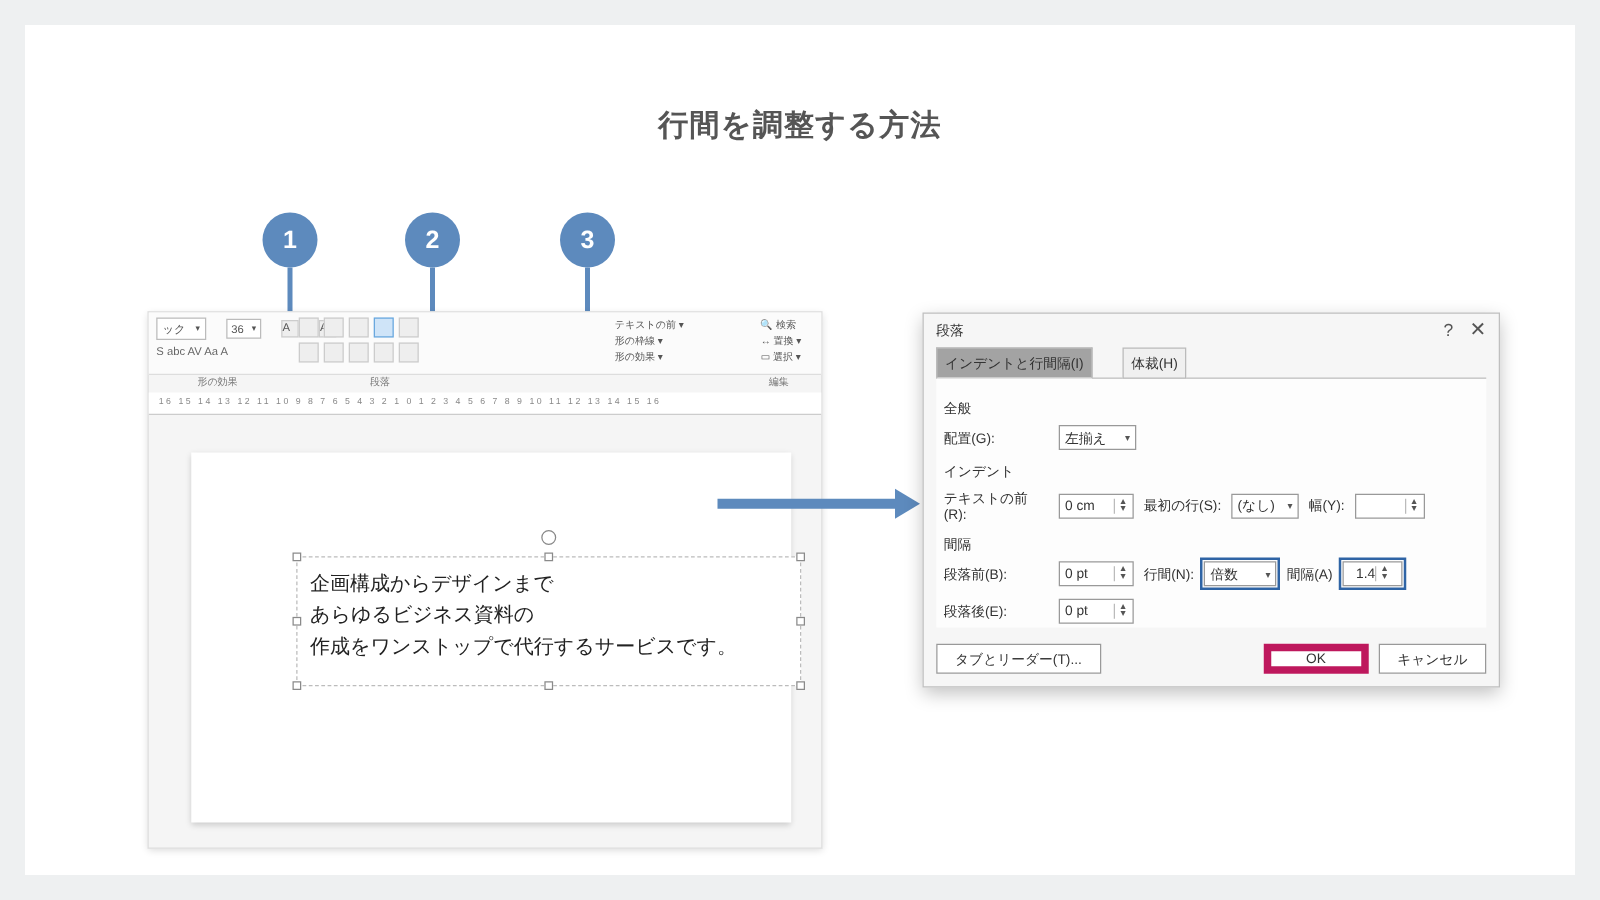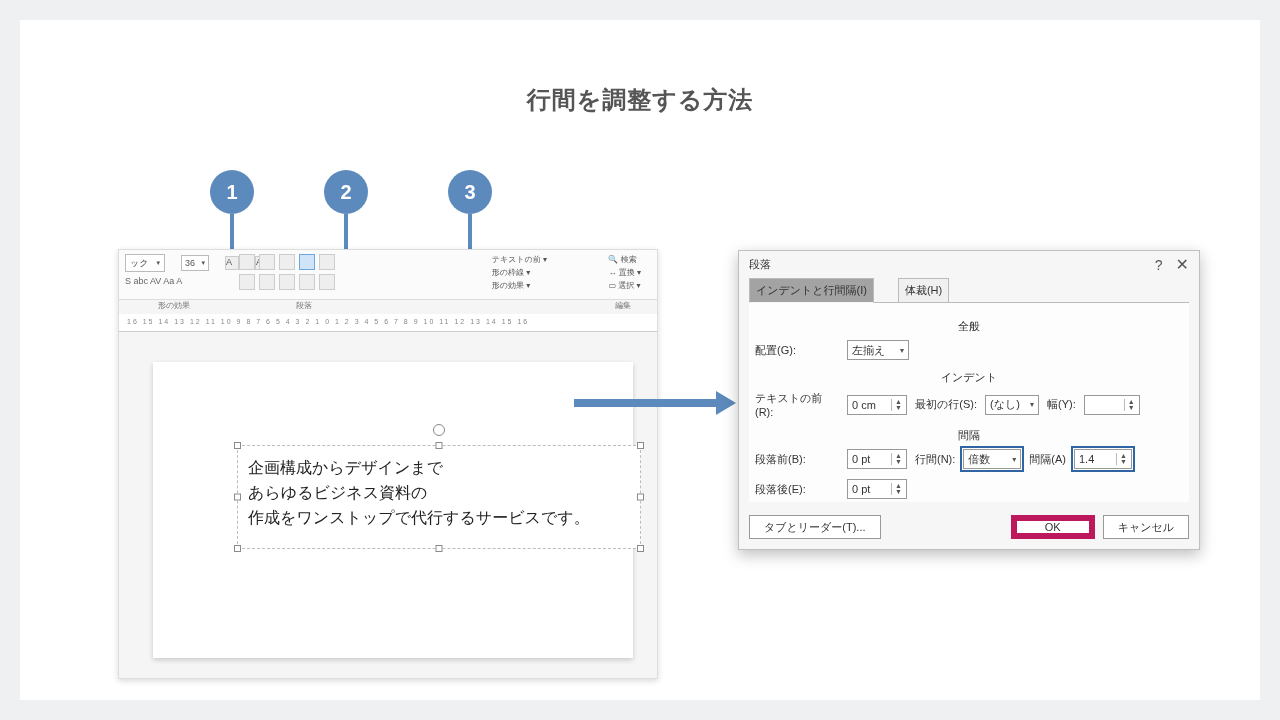--- a/index.html
+++ b/index.html
@@ -263,21 +263,21 @@
   .sel, .spin {
     height: 20px; background: #fff; border: 1px solid #999;
     display: inline-flex; align-items: center; padding: 0 4px;
     font-size: 11px;
   }
   .sel { width: 62px; justify-content: space-between; }
   .sel .caret { font-size: 8px; color: #555; }
   .spin { width: 60px; justify-content: space-between; }
   .spin .arrows { display: flex; flex-direction: column; line-height: 6px; font-size: 7px; color: #555; border-left: 1px solid #bbb; padding-left: 3px; }
   .hl-box { outline: 2.5px solid #2f64a5; outline-offset: 1px; }
-  .section-h { font-size: 11px; color: #333; margin: 6px 0 6px 0; text-align: center; }
+  .section-h { font-size: 11px; color: #333; margin: 6px 0 6px 0; }
   .dlg-foot {
     position: absolute; left: 10px; right: 10px; bottom: 10px;
     display: flex; align-items: center; justify-content: space-between;
   }
   .btn {
     height: 24px; padding: 0 14px;
     background: #fff; border: 1px solid #999;
     font-size: 11px;
     display: inline-flex; align-items: center;
   }
@@ -423,21 +423,21 @@
         <span class="spin">
             <span>0 pt</span>
             <span class="arrows">▲<br>▼</span>
           </span>
         <span>行間(N):</span>
         <span class="sel hl-box" style="width:58px;">
             <span>倍数</span>
             <span class="caret">▾</span>
           </span>
         <span>間隔(A)</span>
-        <span class="spin hl-box" style="width:58px;">
+        <span class="spin hl-box" style="width:48px;justify-content:center;">
             <span>1.4</span>
             <span class="arrows">▲<br>▼</span>
           </span>
       </div>
       <div class="row">
         <span class="lbl">段落後(E):</span>
         <span class="spin">
             <span>0 pt</span>
             <span class="arrows">▲<br>▼</span>
           </span>

